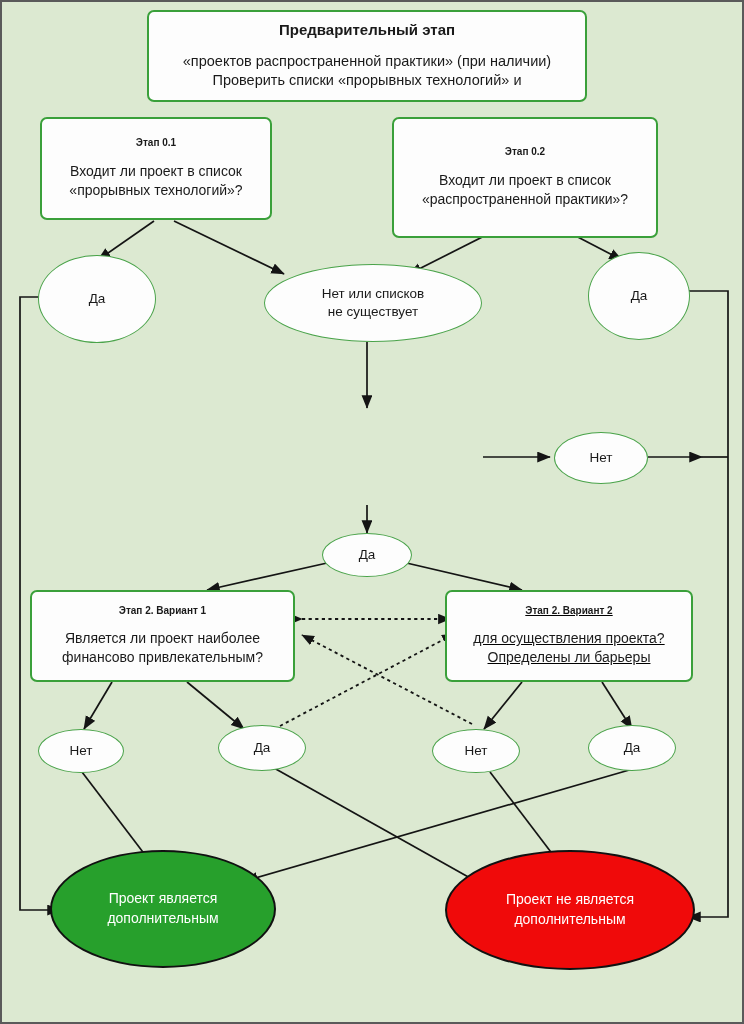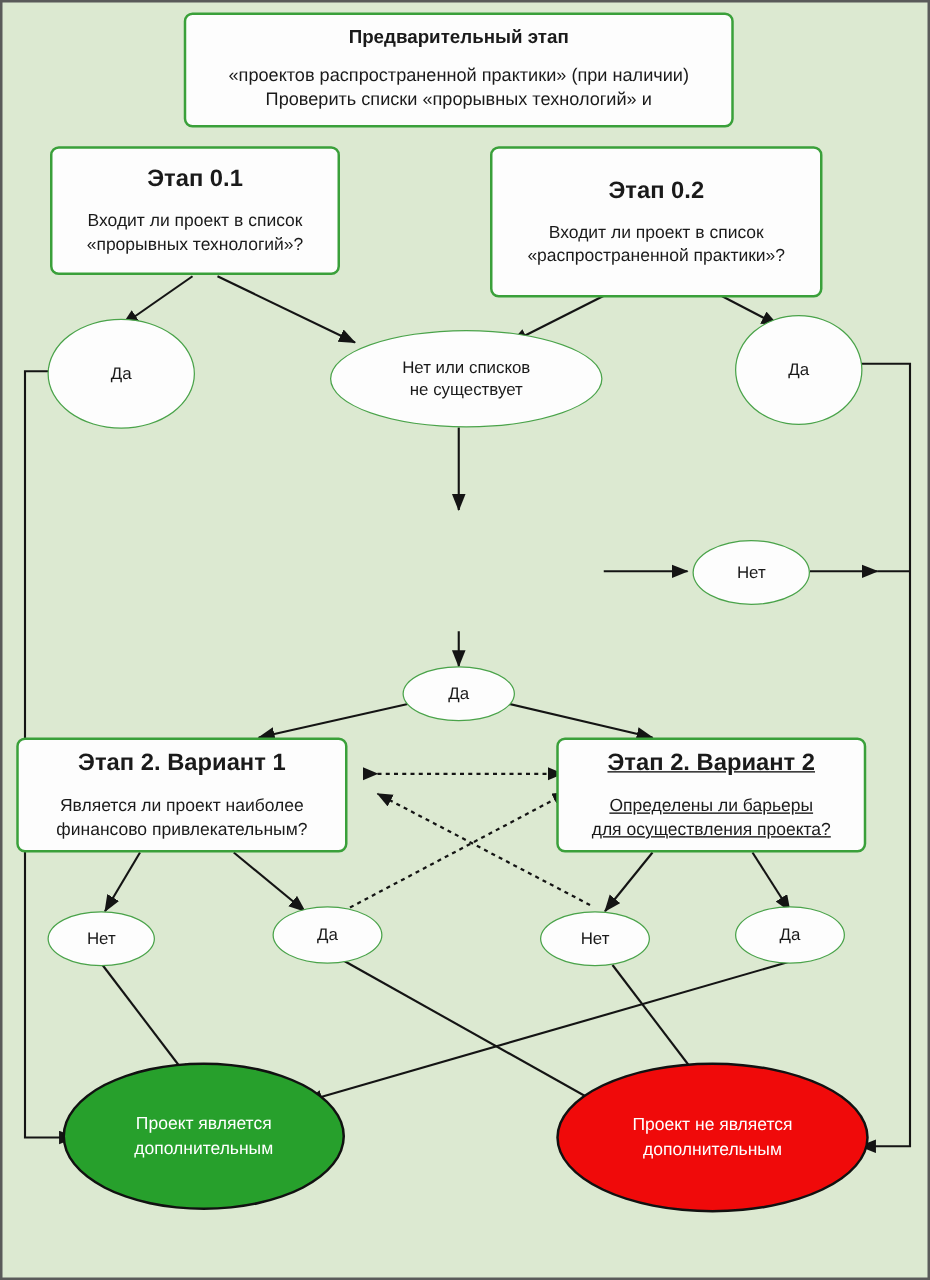--- a/index.html
+++ b/index.html
@@ -47,21 +47,21 @@
     border-radius: 50%;
   }
   .terminal {
     border-radius: 50%;
     border: 2.5px solid #111111;
   }
   .terminal.green { background: #27a02c; }
   .terminal.red   { background: #f00a0a; }
   .title {
     font-weight: bold;
-    font-size: 19px;
+    font-size: 10px;
     color: #1a1a1a;
     line-height: 1.25;
     margin-bottom: 12px;
   }
   .body {
     font-size: 14px;
     color: #1a1a1a;
     line-height: 1.35;
   }
   .lbl {
@@ -177,30 +177,30 @@
 
 
   <div class="node ellipse" style="left:552px; top:430px; width:94px; height:52px;">
     <div class="lbl">Нет</div>
   </div>
 
   <div class="node ellipse" style="left:320px; top:531px; width:90px; height:44px;">
     <div class="lbl">Да</div>
   </div>
 
-  <div class="node box" style="left:11px; top:588px; width:265px; height:92px;">
+  <div class="node box" style="left:28px; top:588px; width:265px; height:92px;">
     <div class="title">Этап 2. Вариант 1</div>
     <div class="body">Является ли проект наиболее</div>
     <div class="body">финансово привлекательным?</div>
   </div>
 
   <div class="node box" style="left:443px; top:588px; width:248px; height:92px;text-decoration:underline;">
     <div class="title">Этап 2. Вариант 2</div>
+    <div class="body">для осуществления проекта?</div>
     <div class="body">Определены ли барьеры</div>
-    <div class="body">для осуществления проекта?</div>
   </div>
 
   <div class="node ellipse" style="left:36px; top:727px; width:86px; height:44px;">
     <div class="lbl">Нет</div>
   </div>
   <div class="node ellipse" style="left:216px; top:723px; width:88px; height:46px;">
     <div class="lbl">Да</div>
   </div>
 
   <div class="node ellipse" style="left:430px; top:727px; width:88px; height:44px;">

